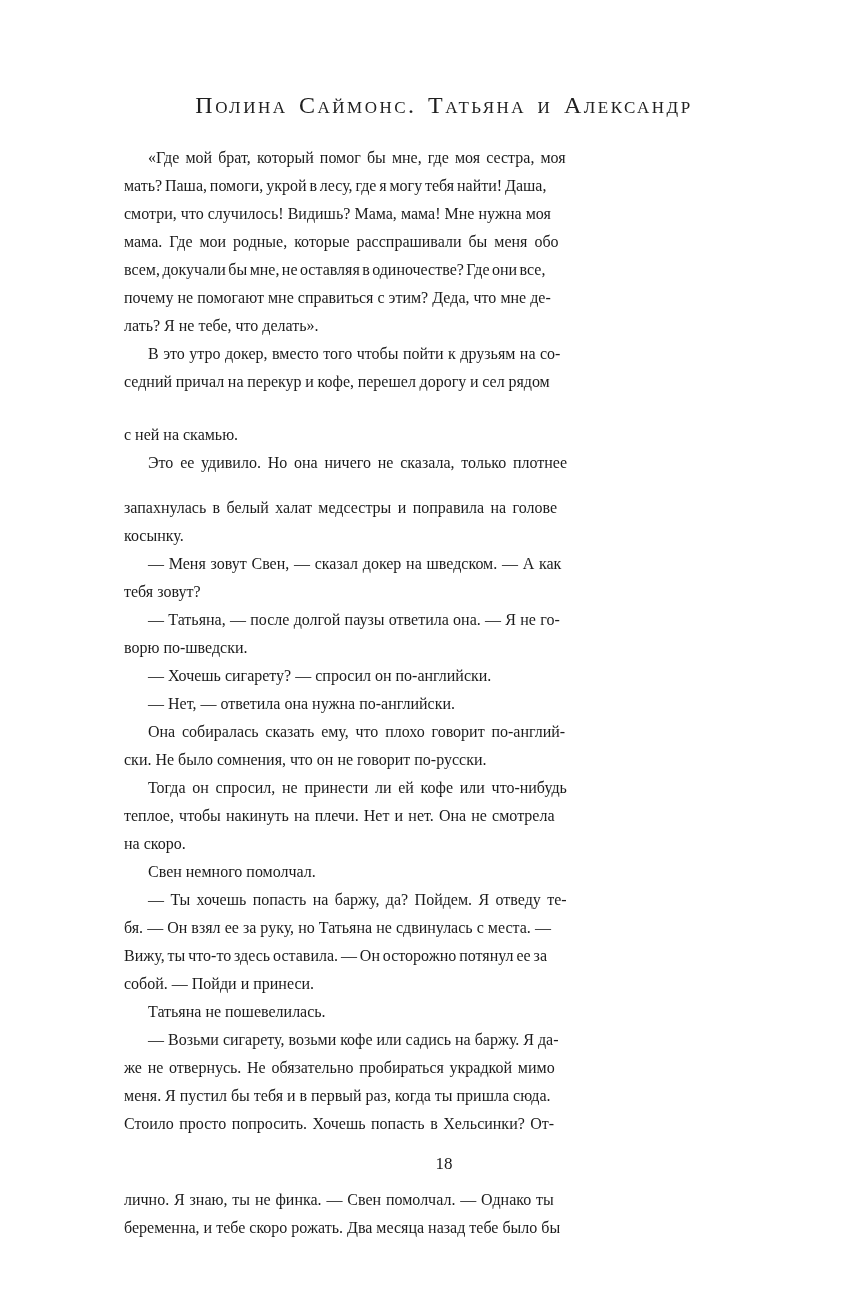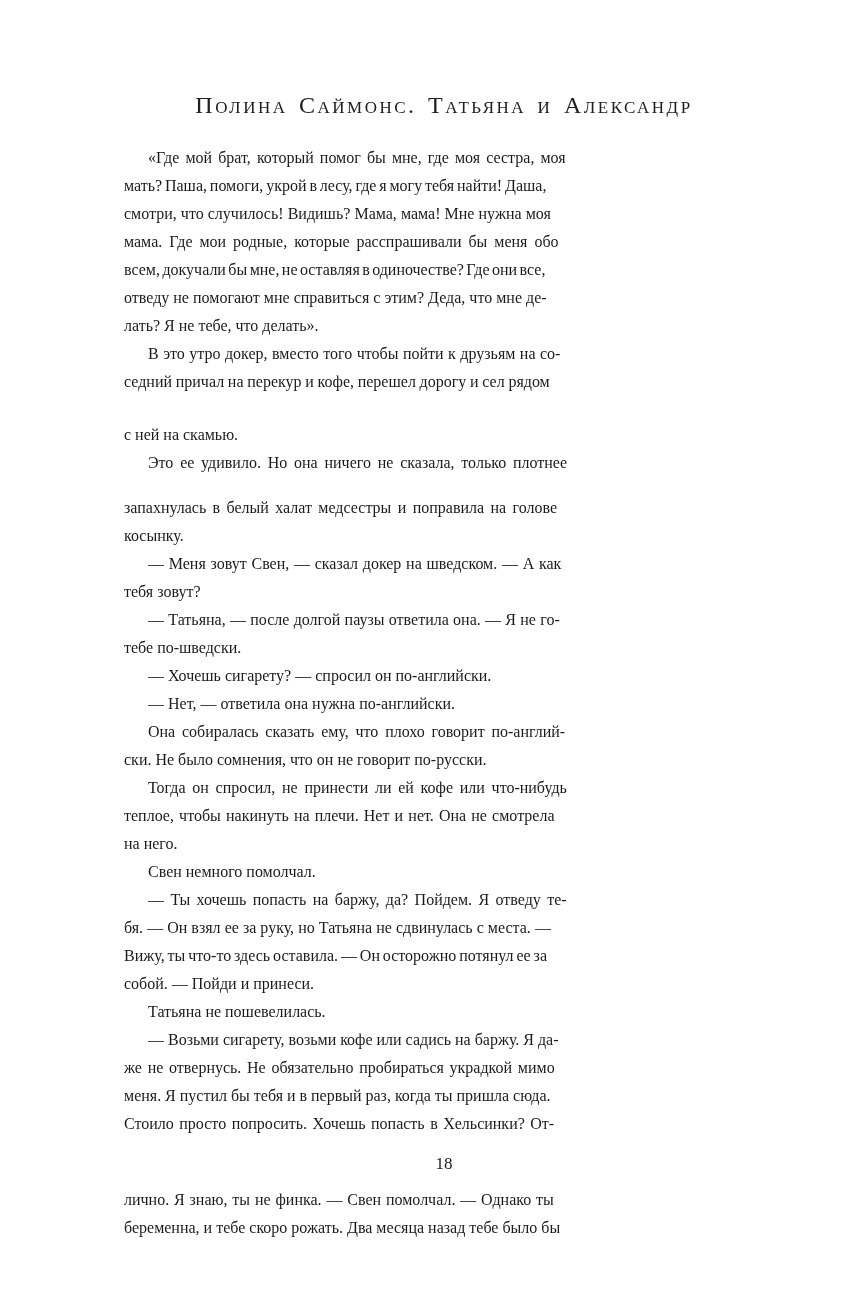--- a/index.html
+++ b/index.html
@@ -61,39 +61,39 @@
 
 <div class="page">
   <div class="running-head">Полина Саймонс. Татьяна и Александр</div>
 
   <div class="body-text">
       <div class="pline first" style="word-spacing: 2.10625px;"><span>«Где мой брат, который помог бы мне, где моя сестра, моя</span></div>
       <div class="pline" style="word-spacing: -1.15625px;"><span>мать? Паша, помоги, укрой в лесу, где я могу тебя найти! Даша,</span></div>
       <div class="pline" style="word-spacing: 0.0859375px;"><span>смотри, что случилось! Видишь? Мама, мама! Мне нужна моя</span></div>
       <div class="pline" style="word-spacing: 2.96484px;"><span>мама. Где мои родные, которые расспрашивали бы меня обо</span></div>
       <div class="pline" style="word-spacing: -1.58281px;"><span>всем, докучали бы мне, не оставляя в одиночестве? Где они все,</span></div>
-      <div class="pline" style="word-spacing: 0.0296875px;"><span>отведу не помогают мне справиться с этим? Деда, что мне де-</span></div>
+      <div class="pline" style="word-spacing: 0.0296875px;"><span>почему не помогают мне справиться с этим? Деда, что мне де-</span></div>
       <div class="pline last" style="word-spacing: 0px;"><span>лать? Я не тебе, что делать».</span></div>
       <div class="pline first" style="word-spacing: 0.478693px;"><span>В это утро докер, вместо того чтобы пойти к друзьям на со-</span></div>
       <div class="pline" style="word-spacing: -0.279687px;"><span>седний причал на перекур и кофе, перешел дорогу и сел рядом</span></div>
       <div class="pline last" style="word-spacing: 0px; margin-top: 25px;"><span>с ней на скамью.</span></div>
       <div class="pline first" style="word-spacing: 2.78472px;"><span>Это ее удивило. Но она ничего не сказала, только плотнее</span></div>
       <div class="pline" style="word-spacing: 2.38477px; margin-top: 17px;"><span>запахнулась в белый халат медсестры и поправила на голове</span></div>
       <div class="pline last" style="word-spacing: 0px;"><span>косынку.</span></div>
       <div class="pline first" style="word-spacing: 0.734375px;"><span>— Меня зовут Свен, — сказал докер на шведском. — А как</span></div>
       <div class="pline last" style="word-spacing: 0px;"><span>тебя зовут?</span></div>
       <div class="pline first" style="word-spacing: 0.286932px;"><span>— Татьяна, — после долгой паузы ответила она. — Я не го-</span></div>
-      <div class="pline last" style="word-spacing: 0px;"><span>тебе по-шведски.</span></div>
+      <div class="pline last" style="word-spacing: 0px;"><span>ворю по-шведски.</span></div>
       <div class="pline first last" style="word-spacing: 0px;"><span>— Хочешь сигарету? — спросил он по-английски.</span></div>
       <div class="pline first last" style="word-spacing: 0px;"><span>— Нет, — ответила она нужна по-английски.</span></div>
       <div class="pline first" style="word-spacing: 2.78125px;"><span>Она собиралась сказать ему, что плохо говорит по-англий-</span></div>
       <div class="pline last" style="word-spacing: 0px;"><span>ски. Не было сомнения, что он не говорит по-русски.</span></div>
       <div class="pline first" style="word-spacing: 2.71875px;"><span>Тогда он спросил, не принести ли ей кофе или что-нибудь</span></div>
       <div class="pline" style="word-spacing: 1.15469px;"><span>теплое, чтобы накинуть на плечи. Нет и нет. Она не смотрела</span></div>
-      <div class="pline last" style="word-spacing: 0px;"><span>на него.</span></div>
+      <div class="pline last" style="word-spacing: 0px;"><span>на скоро.</span></div>
       <div class="pline first last" style="word-spacing: 0px;"><span>Свен немного помолчал.</span></div>
       <div class="pline first" style="word-spacing: 2.40313px;"><span>— Ты хочешь попасть на баржу, да? Пойдем. Я отведу те-</span></div>
       <div class="pline" style="word-spacing: 0.0516827px;"><span>бя. — Он взял ее за руку, но Татьяна не сдвинулась с места. —</span></div>
       <div class="pline" style="word-spacing: -1.10156px;"><span>Вижу, ты что-то здесь оставила. — Он осторожно потянул ее за</span></div>
       <div class="pline last" style="word-spacing: 0px;"><span>собой. — Пойди и принеси.</span></div>
       <div class="pline first last" style="word-spacing: 0px;"><span>Татьяна не пошевелилась.</span></div>
       <div class="pline first" style="word-spacing: -0.046875px;"><span>— Возьми сигарету, возьми кофе или садись на баржу. Я да-</span></div>
       <div class="pline" style="word-spacing: 1.71205px;"><span>же не отвернусь. Не обязательно пробираться украдкой мимо</span></div>
       <div class="pline" style="word-spacing: -0.0299479px;"><span>меня. Я пустил бы тебя и в первый раз, когда ты пришла сюда.</span></div>
       <div class="pline" style="word-spacing: 1.50223px;"><span>Стоило просто попросить. Хочешь попасть в Хельсинки? От-</span></div>

